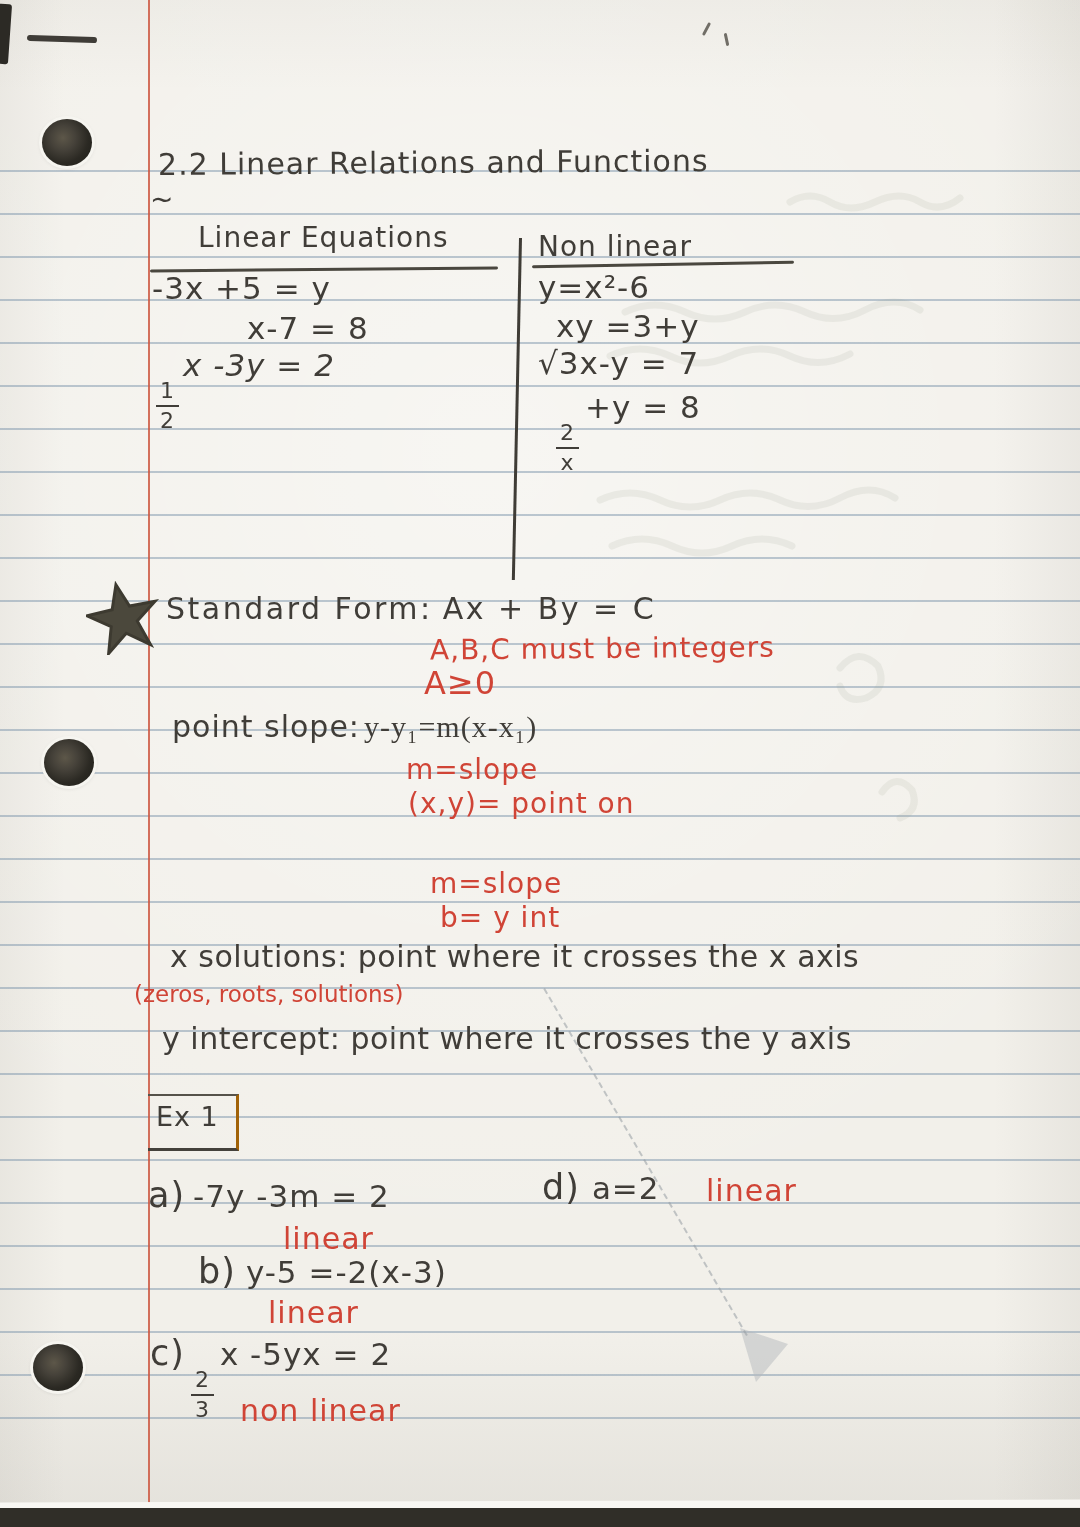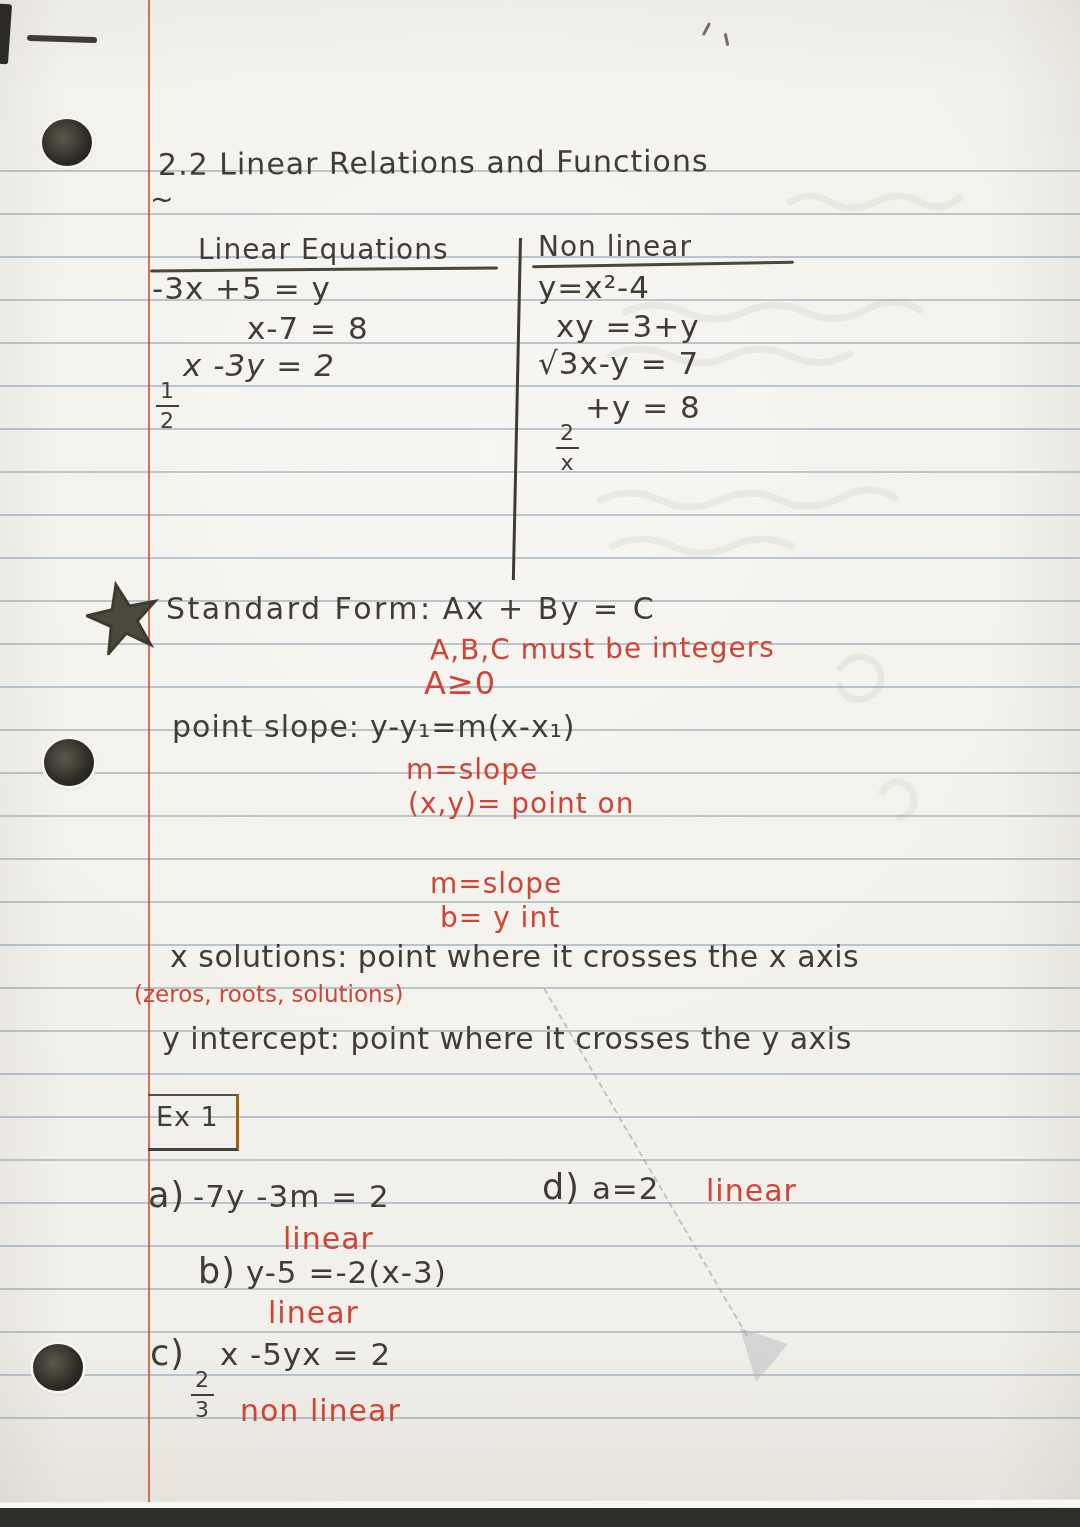--- a/index.html
+++ b/index.html
@@ -72,50 +72,50 @@
     </g>
     <g opacity="0.5">
       <polygon points="740,1328 788,1344 756,1382" fill="#b6babd"></polygon>
     </g>
   </svg>
   <div class="ghost" style="left:545px;top:988px;width:402px;border-top:2px dashed rgba(150,156,162,.55);transform:rotate(59.7deg);transform-origin:0 0;"></div>
 
   <div class="txt" style="left:158px;top:146px;font-size:30px;transform:rotate(-.4deg);">2.2 Linear Relations and Functions</div>
   <div class="txt" style="left:150px;top:184px;font-size:28px;">~</div>
 
-  <div class="txt" style="left:198px;top:234px;font-size:28px;">Linear Equations</div>
+  <div class="txt" style="left:198px;top:222px;font-size:28px;">Linear Equations</div>
   <div class="underline-stroke" style="left:150px;top:268px;width:348px;transform:rotate(-.5deg);"></div>
   <div class="txt" style="left:538px;top:231px;font-size:28px;">Non linear</div>
   <div class="underline-stroke" style="left:532px;top:263px;width:262px;transform:rotate(-1deg);"></div>
   <div style="position:absolute;left:519px;top:238px;width:3px;height:342px;background:#3f3c36;transform:rotate(1.2deg);transform-origin:top;"></div>
 
   <div class="txt" style="left:152px;top:271px;font-size:31px;">-3x +5 = y</div>
   <div class="txt" style="left:247px;top:311px;font-size:31px;">x-7 = 8</div>
   <div class="txt" style="left:156px;top:348px;font-size:31px;"><span class="frac">
         <span class="fr-num">1</span>
         <span class="fr-den">2</span>
       </span><span style="margin-left:4px;font-style:italic;">x -3y = 2</span></div>
 
-  <div class="txt" style="left:538px;top:270px;font-size:31px;">y=x²-4</div>
+  <div class="txt" style="left:538px;top:270px;font-size:31px;">y=x²-6</div>
   <div class="txt" style="left:556px;top:309px;font-size:31px;">xy =3+y</div>
   <div class="txt" style="left:538px;top:346px;font-size:31px;">√3x-y = 7</div>
   <div class="txt" style="left:556px;top:390px;font-size:31px;"><span class="frac">
         <span class="fr-num">2</span>
         <span class="fr-den">x</span>
       </span><span style="margin-left:6px;">+y = 8</span></div>
 
   <svg class="ghost" style="left:86px;top:581px;opacity:1;" width="74" height="74" viewBox="0 0 100 100">
     <polygon points="50,4 62,36 97,37 68,58 79,93 50,71 21,93 32,58 3,37 38,36" fill="#4b483c" stroke="#3d3a30" stroke-width="4" transform="rotate(-12 50 50)"></polygon>
   </svg>
 
   <div class="txt" style="left:166px;top:592px;font-size:30px;letter-spacing:2.5px;"><span>Standard Form:</span><span style="margin-left:10px;">Ax + By = C</span></div>
   <div class="txt red" style="left:430px;top:633px;font-size:28px;transform:rotate(-.5deg);">A,B,C must be integers</div>
   <div class="txt red" style="left:424px;top:666px;font-size:32px;">A≥0</div>
 
-  <div class="txt" style="left:172px;top:710px;font-size:30px;"><span>point slope:</span><span style="margin-left:10px;">y-y₁=m(x-x₁)</span></div>
+  <div class="txt" style="left:172px;top:710px;font-size:30px;"><span>point slope:</span><span style="margin-left:4px;font-family:Liberation Serif, serif;">y-y₁=m(x-x₁)</span></div>
   <div class="txt red" style="left:406px;top:754px;font-size:28px;">m=slope</div>
   <div class="txt red" style="left:408px;top:788px;font-size:28px;">(x,y)= point on</div>
 
   <div class="txt red" style="left:430px;top:868px;font-size:28px;">m=slope</div>
   <div class="txt red" style="left:440px;top:902px;font-size:28px;">b= y int</div>
 
   <div class="txt" style="left:170px;top:940px;font-size:30px;letter-spacing:.5px;"><span>x solutions:</span><span style="margin-left:10px;">point where it crosses the x axis</span></div>
   <div class="txt red" style="left:134px;top:982px;font-size:23px;letter-spacing:0;">(zeros, roots, solutions)</div>
   <div class="txt" style="left:162px;top:1022px;font-size:30px;letter-spacing:.5px;"><span>y intercept:</span><span style="margin-left:10px;">point where it crosses the y axis</span></div>
 

